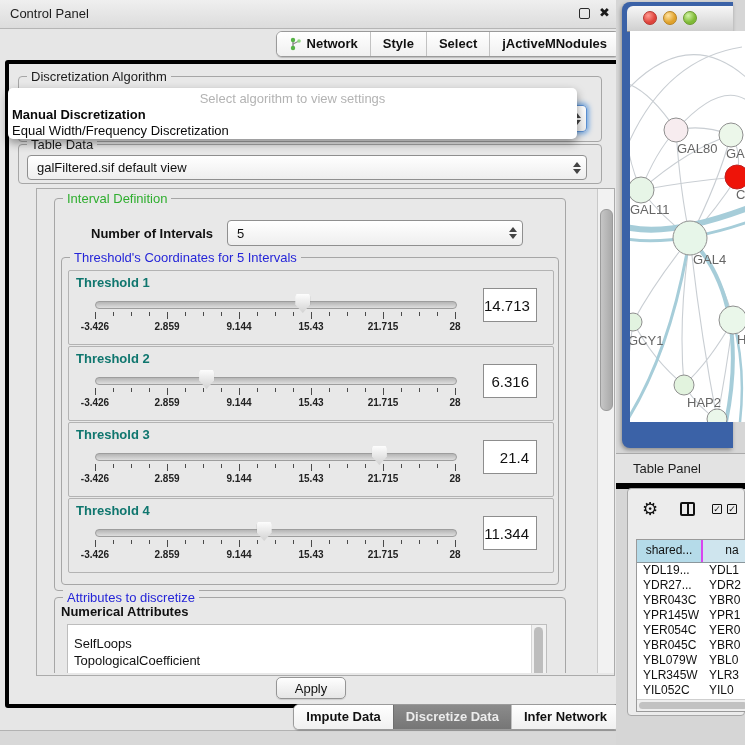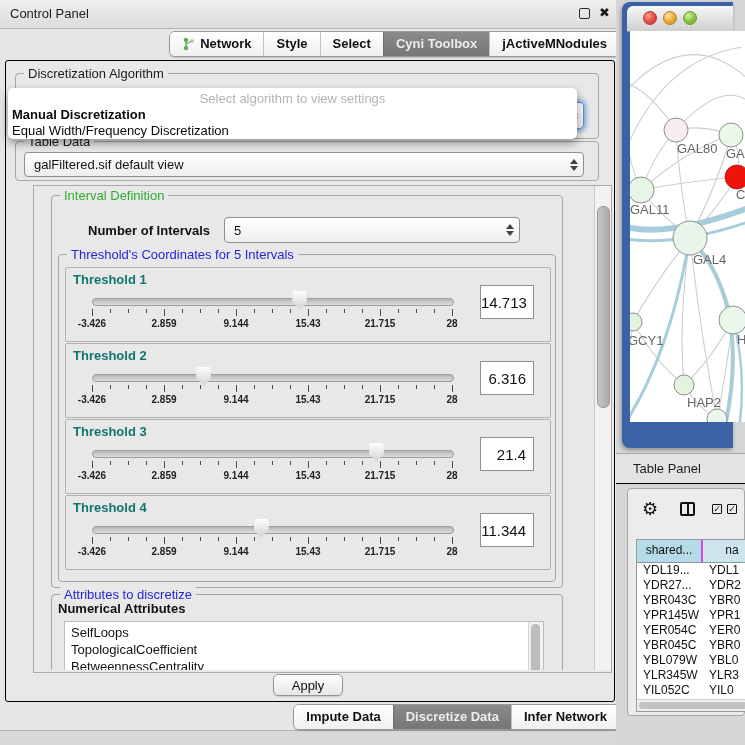--- a/index.html
+++ b/index.html
@@ -23,21 +23,21 @@
   .tabstrip.bottom{top:704px;}
   .seg{display:inline-flex;border:1px solid #9a9a9a;border-radius:6px;overflow:hidden;
        background:#fff;box-shadow:0 1px 1px rgba(0,0,0,.18);}
   .tab{display:flex;align-items:center;gap:5px;padding:4px 12px 5px 12px;font-size:13px;font-weight:600;
        color:#111;background:linear-gradient(#ffffff,#f0f0f0);border-left:1px solid #c2c2c2;cursor:default;}
   .tab:first-child{border-left:none;}
   .tab.sel{background:linear-gradient(#8b8b8b,#767676);color:#ececec;border-left-color:#6f6f6f;}
   .tab .ticon{display:inline-flex;width:13px;height:14px;}
   
   .main{position:absolute;left:5px;top:60px;width:608px;height:640px;background:#e8e8e8;
-        border:1px solid #000000;border-radius:3px;}
+        border:4px solid #000000;border-radius:3px;}
   
   .group{position:absolute;border:1px solid #a6a6a6;border-radius:4px;}
   .gtitle{position:absolute;top:-8px;left:8px;background:#e8e8e8;padding:0 4px;font-size:13px;color:#1c1c1c;}
   .gtitle.green{color:#2fae2f;}
   .gtitle.blue{color:#2525d8;}
   
   .combo{position:absolute;background:linear-gradient(#ffffff,#eeeeee);border:1px solid #8f8f8f;
          border-radius:4px;font-size:13px;color:#111;display:flex;align-items:center;}
   .combo .cval{padding-left:9px;flex:1;white-space:nowrap;overflow:hidden;}
   .updown{width:18px;display:flex;flex-direction:column;align-items:center;justify-content:center;gap:2px;}
@@ -59,21 +59,21 @@
           clip-path:polygon(8% 0,92% 0,100% 14%,100% 55%,50% 100%,0 55%,0 14%);
           filter:drop-shadow(0 0 1px #777);}
   .tickbar{position:absolute;left:26px;top:41px;width:360px;height:8px;}
   .tick{position:absolute;top:0;width:1px;background:#4a4a4a;}
   .tlabels{position:absolute;left:26px;top:50px;width:360px;height:12px;}
   .tlabel{position:absolute;transform:translateX(-50%);font-size:10px;font-weight:bold;color:#222;white-space:nowrap;}
   .vbox{position:absolute;left:414px;top:17px;width:54px;height:34px;background:#fff;border:1px solid #8d8d8d;
         font-size:15px;color:#111;text-align:right;line-height:34px;padding-right:7px;box-sizing:border-box;}
   
   .listbox{position:absolute;left:12px;top:26px;width:478px;height:58px;background:#fff;border:1px solid #bdbdbd;overflow:hidden;}
-  .listbox ul{margin:0;padding:2px 0 0 6px;list-style:none;font-size:13px;color:#111;}
+  .listbox ul{margin:0;padding:10px 0 0 6px;list-style:none;font-size:13px;color:#111;}
   .listbox li{height:17px;line-height:17px;}
   .lb-scroll{position:absolute;right:0;top:0;width:14px;height:100%;background:#f1f1f1;border-left:1px solid #d5d5d5;}
   .lb-thumb{position:absolute;left:2px;top:2px;width:9px;height:52px;border-radius:5px;background:#bdbdbd;}
   .attrs-label{position:absolute;left:6px;top:6px;font-size:13px;font-weight:bold;color:#111;}
   
   .apply{position:absolute;left:267px;top:613px;width:70px;height:22px;border:1px solid #959595;border-radius:5px;
          background:linear-gradient(#fefefe,#e6e6e6);font-size:13px;font-family:inherit;color:#111;box-shadow:0 1px 1px rgba(0,0,0,.12);}
   
   .popup{position:absolute;left:8px;top:88px;width:569px;height:51px;background:#fff;border-radius:5px;z-index:60;
          box-shadow:0 4px 10px rgba(0,0,0,.4);padding-top:3px;box-sizing:border-box;}
@@ -86,21 +86,21 @@
           box-shadow:-1px 2px 4px rgba(0,0,0,.35);}
   .nw-titlebar{position:absolute;left:5px;top:4px;right:0;height:25px;border-radius:6px 0 0 0;
           background:linear-gradient(#f7f7f7,#cfcfcf);border-bottom:1px solid #8f8f8f;}
   .light{position:absolute;top:5px;width:14px;height:14px;border-radius:50%;box-sizing:border-box;}
   .light.red{left:16px;background:radial-gradient(circle at 35% 30%,#ff9a92,#df443c 60%);border:1px solid #b5352f;}
   .light.yellow{left:36px;background:radial-gradient(circle at 35% 30%,#ffe2a0,#e0a22b 60%);border:1px solid #b8821f;}
   .light.green{left:56px;background:radial-gradient(circle at 35% 30%,#d2f3a5,#7fba36 60%);border:1px solid #6a9a2c;}
   .nw-canvas{position:absolute;left:8px;top:29px;width:115px;height:391px;background:#fff;overflow:hidden;}
   .nw-canvas svg{display:block;}
   .tp-bar{position:absolute;left:0;top:453px;width:100%;height:29px;background:#e3e3e3;
-          border-top:1px solid #a9a9a9;border-bottom:1px solid #000000;}
+          border-top:1px solid #a9a9a9;border-bottom:6px solid #000000;}
   .tp-bar span{position:absolute;left:17px;top:7px;font-size:13px;color:#1d1d1d;}
   .tp-panel{position:absolute;left:11px;top:488px;width:118px;height:228px;background:#ececec;
           border:1px solid #a8a8a8;border-radius:4px;box-sizing:border-box;}
   .tp-toolbar{position:absolute;left:0;top:6px;width:100%;height:32px;}
   .gear{position:absolute;left:14px;top:3px;font-size:18px;color:#111;}
   .split-icon{position:absolute;left:52px;top:7px;width:15px;height:14px;border:2px solid #111;border-radius:2px;box-sizing:border-box;}
   .split-icon::after{content:"";position:absolute;left:4.5px;top:0;width:2px;height:100%;background:#111;}
   .cb{position:absolute;top:9px;width:10px;height:10px;border:1.5px solid #111;border-radius:1px;
       font-size:9px;line-height:9px;text-align:center;color:#111;box-sizing:border-box;}
   .cb.c1{left:84px;} .cb.c2{left:99px;}
@@ -139,23 +139,20 @@
               <circle cx="10" cy="4" r="1.8" fill="#8fd47f"></circle>
             </svg>
           </span>
           <span>Network</span>
         </span>
         <span class="tab">
           <span>Style</span>
         </span>
         <span class="tab">
           <span>Select</span>
-        </span>
-        <span class="tab sel">
-          <span>Cyni Toolbox</span>
         </span>
         <span class="tab">
           <span>jActiveMNodules</span>
         </span>
       </span>
     </div>
 
   <div class="main">
 
     <div class="group" style="left:9px;top:12px;width:582px;height:64px;">

